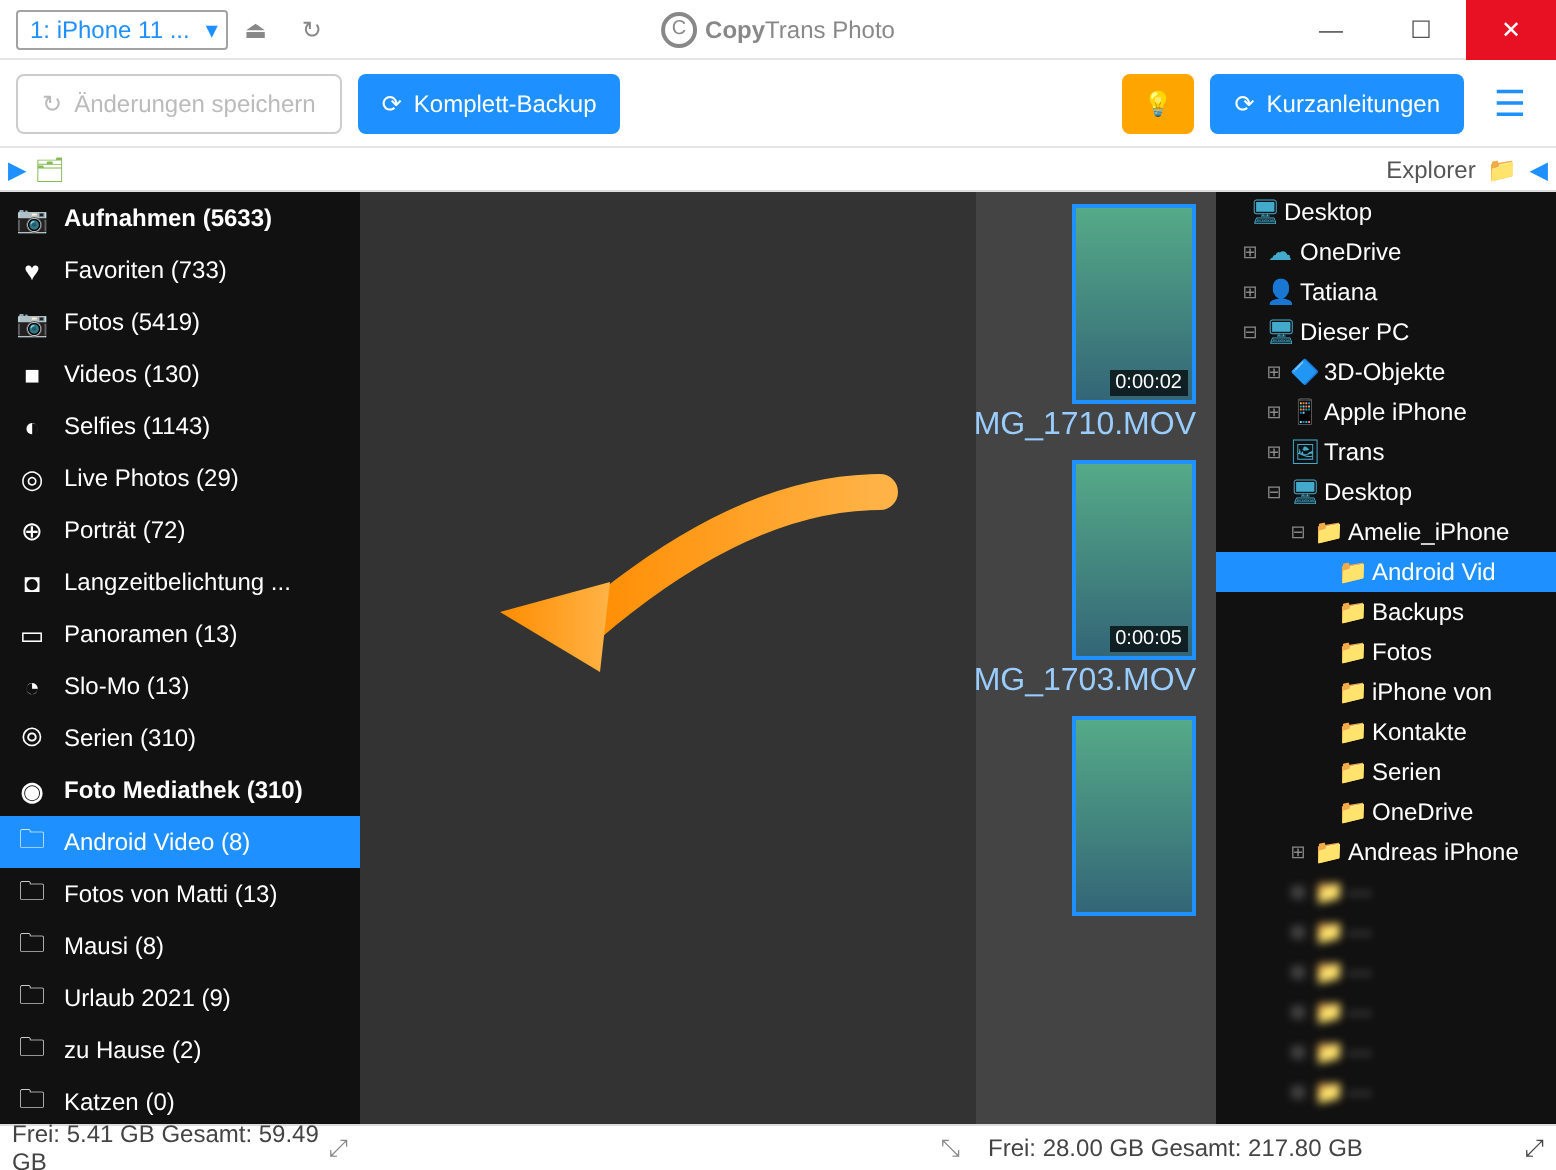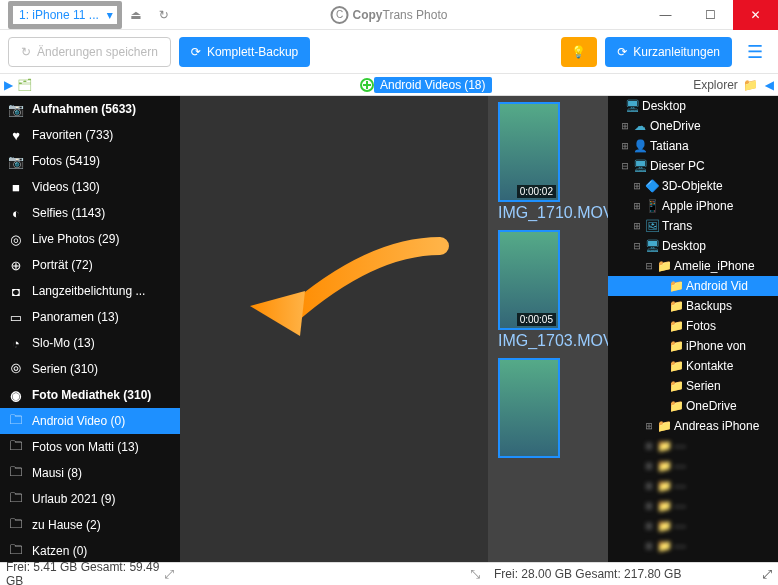--- a/index.html
+++ b/index.html
@@ -1,18 +1,18 @@
 <!DOCTYPE html>
 <html><head>
 <meta charset="utf-8">
 <style>
 *{margin:0;padding:0;box-sizing:border-box;font-family:"Segoe UI",Arial,sans-serif;font-size:12px}
 body{background:#fff;width:778px;height:585px;overflow:hidden;position:relative}
 .titlebar{height:30px;display:flex;align-items:center;padding:0 0 0 8px;border-bottom:1px solid #e5e5e5}
-.device-sel{border:5px solid #a3a3a3;color:#1e90ff;padding:2px 18px 2px 6px;border-radius:2px;position:relative;cursor:pointer}
+.device-sel{border:1px solid #a3a3a3;color:#1e90ff;padding:2px 18px 2px 6px;border-radius:2px;position:relative;cursor:pointer}
 .device-sel::after{content:"▾";position:absolute;right:4px;color:#1e90ff}
 .tb-icon{width:28px;height:28px;display:flex;align-items:center;justify-content:center;color:#888;cursor:pointer}
 .app-title{position:absolute;left:50%;transform:translateX(-50%);display:flex;align-items:center;gap:4px;color:#888;font-size:15px}
 .app-title .logo{width:18px;height:18px;border:2px solid #888;border-radius:50%;display:inline-flex;align-items:center;justify-content:center;font-size:10px}
 .win-ctrls{margin-left:auto;display:flex}
 .win-btn{width:45px;height:30px;display:flex;align-items:center;justify-content:center;color:#555;cursor:pointer}
 .win-close{background:#e81123;color:#fff}
 .toolbar{height:44px;display:flex;align-items:center;padding:6px 8px;gap:8px;border-bottom:1px solid #e5e5e5}
 .btn{height:30px;padding:0 12px;border-radius:4px;display:flex;align-items:center;gap:6px;cursor:pointer;color:#fff}
 .btn-gray{background:#fff;border:1px solid #ccc;color:#bbb}
@@ -28,21 +28,21 @@
 .subbar-right{width:170px;display:flex;align-items:center;justify-content:flex-end;padding-right:4px;gap:6px;color:#555}
 .main{display:flex;height:466px}
 .sidebar{width:180px;background:#111;color:#fff;overflow-y:auto}
 .sb-item{height:26px;display:flex;align-items:center;padding:0 8px;gap:8px;cursor:pointer;white-space:nowrap}
 .sb-item.bold{font-weight:600}
 .sb-item.selected{background:#1e90ff}
 .sb-icon{width:16px;text-align:center;font-size:13px}
 .preview{flex:1;background:#333;position:relative}
 .arrow{position:absolute;left:50px;top:140px;pointer-events:none}
 .thumbs{width:120px;background:#444;overflow-y:auto;display:flex;flex-direction:column;align-items:center;padding:6px 0;gap:8px}
-.thumb{width:100px;display:flex;flex-direction:column;align-items:flex-start}
+.thumb{width:100px;display:flex;flex-direction:column;align-items:flex-end}
 .thumb-img{width:62px;height:100px;background:linear-gradient(#5a8,#367);border:2px solid #1e90ff;position:relative}
 .thumb-time{position:absolute;bottom:2px;right:2px;background:rgba(0,0,0,.7);color:#fff;font-size:10px;padding:1px 3px}
 .thumb-name{color:#9cf;font-size:16px;margin-top:2px}
 .tree{width:170px;background:#111;color:#fff;overflow:auto;font-size:11px}
 .tree-item{height:20px;display:flex;align-items:center;gap:3px;cursor:pointer;white-space:nowrap;padding-right:4px}
 .tree-item.selected{background:#1e90ff}
 .tree-item.blurred{filter:blur(2px)}
 .tree-exp{width:10px;text-align:center;color:#888;font-size:9px}
 .tree-icon{width:14px;text-align:center}
 .folder-y{color:#ffb700}
@@ -90,30 +90,20 @@
     </div>
   <div class="hamburger">☰</div>
 </div>
 
 <div class="subbar">
   <div class="subbar-left">
     <span style="color:#1e90ff">▶</span>
     <span style="color:#8b5">🗂</span>
   </div>
   <div class="subbar-mid"></div>
-  <div class="subbar-divider">
-    <svg class="plus-circle">
-        <circle cx="7" cy="7" r="6" fill="none" stroke="#3c3" stroke-width="2"></circle>
-        <path d="M7 3v8M3 7h8" stroke="#3c3" stroke-width="2"></path>
-      </svg>
-    <div class="folder-tag">
-        <span>Android Videos</span>
-        <span>(18)</span>
-      </div>
-  </div>
   <div class="subbar-right">
     <span>Explorer</span>
     <span style="color:#ffa500">📁</span>
     <span style="color:#1e90ff">◀</span>
   </div>
 </div>
 
 <div class="main">
   <div class="sidebar" id="sidebar">
       <div class="sb-item bold">
@@ -159,21 +149,21 @@
       <div class="sb-item">
         <span class="sb-icon">⦾</span>
         <span>Serien (310)</span>
       </div>
       <div class="sb-item bold">
         <span class="sb-icon">◉</span>
         <span>Foto Mediathek (310)</span>
       </div>
       <div class="sb-item selected">
         <span class="sb-icon">🗀</span>
-        <span>Android Video (0)</span>
+        <span>Android Video (8)</span>
       </div>
       <div class="sb-item">
         <span class="sb-icon">🗀</span>
         <span>Fotos von Matti (13)</span>
       </div>
       <div class="sb-item">
         <span class="sb-icon">🗀</span>
         <span>Mausi (8)</span>
       </div>
       <div class="sb-item">

